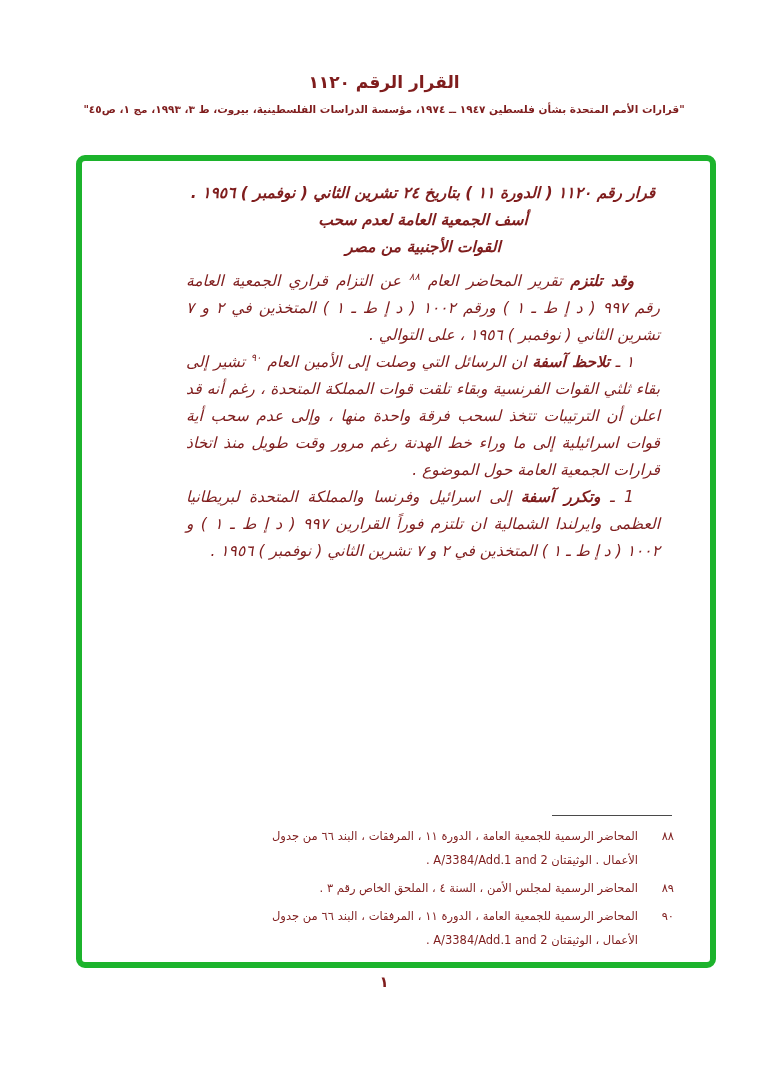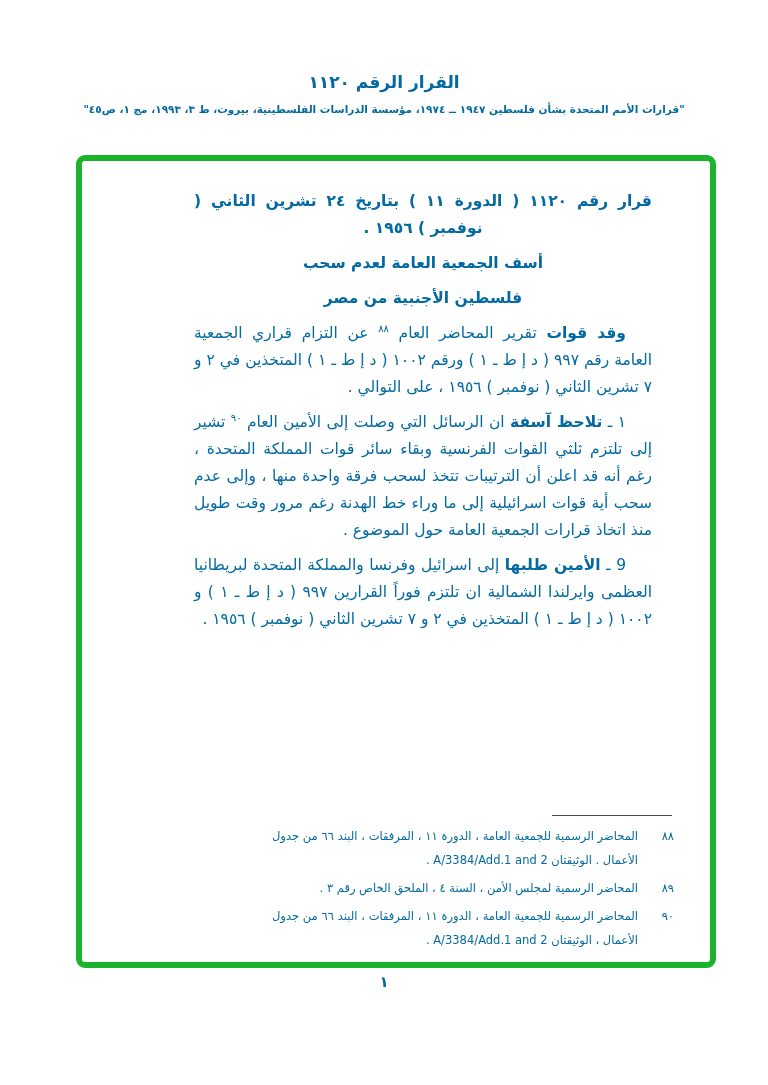--- a/index.html
+++ b/index.html
@@ -17,21 +17,21 @@
   .green-box {
     position:absolute; left:76px; top:155px; width:628px; height:801px;
     border:6px solid #1cb32c; border-radius:9px; background:#ffffff;
   }
 
   
   .res-body {
     position:absolute; top:19px; right:50px; left:104px;
     font-size:15.5px; line-height:27px; text-align:justify;
   }
-  .para { margin:8px; text-indent:26px; }
+  .para { margin:0; text-indent:26px;font-style:italic; }
   .para .b { font-weight:700; }
   .para.heading { font-weight:700; text-indent:0; text-align-last:center; }
   .para.center { font-weight:700; text-indent:0; text-align:left; text-align-last:center; }
   .para.subtitle-last { margin-bottom:7px; }
   .para.opener { font-weight:700; }
   sup { font-size:10px; line-height:0; vertical-align:super; }
 
   
   .footnotes {
     position:absolute; top:654px; right:36px; width:402px;
@@ -41,35 +41,35 @@
   .footnote { display:flex; gap:12px; margin-bottom:4px; }
   .fn-marker { flex:none; width:24px; text-align:right; }
   .fn-text { flex:1; text-align:justify; }
 
   
   .pagenum { position:absolute; top:973px; left:0; right:0; text-align:center; font-size:15px; font-weight:700; }
 </style>
 </head>
 <body>
 
-<div class="page" style="color: #0369a1; background: rgb(255, 255, 255);">
+<div class="page" style="color: #7f1d1d; background: rgb(255, 255, 255);">
 
   <header class="doc-header">
     <h1 class="doc-title">القرار الرقم ١١٢٠</h1>
     <div class="doc-citation">"قرارات الأمم المتحدة بشأن فلسطين ١٩٤٧ ــ ١٩٧٤، مؤسسة الدراسات الفلسطينية، بيروت، ط ٣، ١٩٩٣، مج ١، ص٤٥"</div>
   </header>
 
   <div class="green-box" style="border-color: rgb(28, 179, 44);">
     <div class="res-body">
         <p class="para heading"><span>قرار رقم ١١٢٠ ( الدورة ١١ ) بتاريخ ٢٤ تشرين الثاني ( نوفمبر ) ١٩٥٦ .</span></p>
         <p class="para center"><span>أسف الجمعية العامة لعدم سحب</span></p>
-        <p class="para center subtitle-last"><span>فلسطين الأجنبية من مصر</span></p>
-        <p class="para"><span class="b">وقد قوات</span><span> تقرير المحاضر العام </span><sup>٨٨</sup><span> عن التزام قراري الجمعية العامة رقم ٩٩٧ ( د إ ط ـ ١ ) ورقم ١٠٠٢ ( د إ ط ـ ١ ) المتخذين في ٢ و ٧ تشرين الثاني ( نوفمبر ) ١٩٥٦ ، على التوالي .</span></p>
-        <p class="para"><span>١ ـ </span><span class="b">تلاحظ آسفة</span><span> ان الرسائل التي وصلت إلى الأمين العام </span><sup>٩٠</sup><span> تشير إلى تلتزم ثلثي القوات الفرنسية وبقاء سائر قوات المملكة المتحدة ، رغم أنه قد اعلن أن الترتيبات تتخذ لسحب فرقة واحدة منها ، وإلى عدم سحب أية قوات اسرائيلية إلى ما وراء خط الهدنة رغم مرور وقت طويل منذ اتخاذ قرارات الجمعية العامة حول الموضوع .</span></p>
-        <p class="para"><span>9 ـ </span><span class="b">الأمين طلبها</span><span> إلى اسرائيل وفرنسا والمملكة المتحدة لبريطانيا العظمى وايرلندا الشمالية ان تلتزم فوراً القرارين ٩٩٧ ( د إ ط ـ ١ ) و ١٠٠٢ ( د إ ط ـ ١ ) المتخذين في ٢ و ٧ تشرين الثاني ( نوفمبر ) ١٩٥٦ .</span></p>
+        <p class="para center subtitle-last"><span>القوات الأجنبية من مصر</span></p>
+        <p class="para"><span class="b">وقد تلتزم</span><span> تقرير المحاضر العام </span><sup>٨٨</sup><span> عن التزام قراري الجمعية العامة رقم ٩٩٧ ( د إ ط ـ ١ ) ورقم ١٠٠٢ ( د إ ط ـ ١ ) المتخذين في ٢ و ٧ تشرين الثاني ( نوفمبر ) ١٩٥٦ ، على التوالي .</span></p>
+        <p class="para"><span>١ ـ </span><span class="b">تلاحظ آسفة</span><span> ان الرسائل التي وصلت إلى الأمين العام </span><sup>٩٠</sup><span> تشير إلى بقاء ثلثي القوات الفرنسية وبقاء تلقت قوات المملكة المتحدة ، رغم أنه قد اعلن أن الترتيبات تتخذ لسحب فرقة واحدة منها ، وإلى عدم سحب أية قوات اسرائيلية إلى ما وراء خط الهدنة رغم مرور وقت طويل منذ اتخاذ قرارات الجمعية العامة حول الموضوع .</span></p>
+        <p class="para"><span>1 ـ </span><span class="b">وتكرر آسفة</span><span> إلى اسرائيل وفرنسا والمملكة المتحدة لبريطانيا العظمى وايرلندا الشمالية ان تلتزم فوراً القرارين ٩٩٧ ( د إ ط ـ ١ ) و ١٠٠٢ ( د إ ط ـ ١ ) المتخذين في ٢ و ٧ تشرين الثاني ( نوفمبر ) ١٩٥٦ .</span></p>
       </div>
 
     <div class="footnotes">
       <div class="fnrule"></div>
       <div>
           <div class="footnote">
             <span class="fn-marker">٨٨</span>
             <span class="fn-text">المحاضر الرسمية للجمعية العامة ، الدورة ١١ ، المرفقات ، البند ٦٦ من جدول الأعمال . الوثيقتان A/3384/Add.1 and 2 .</span>
           </div>
           <div class="footnote">

